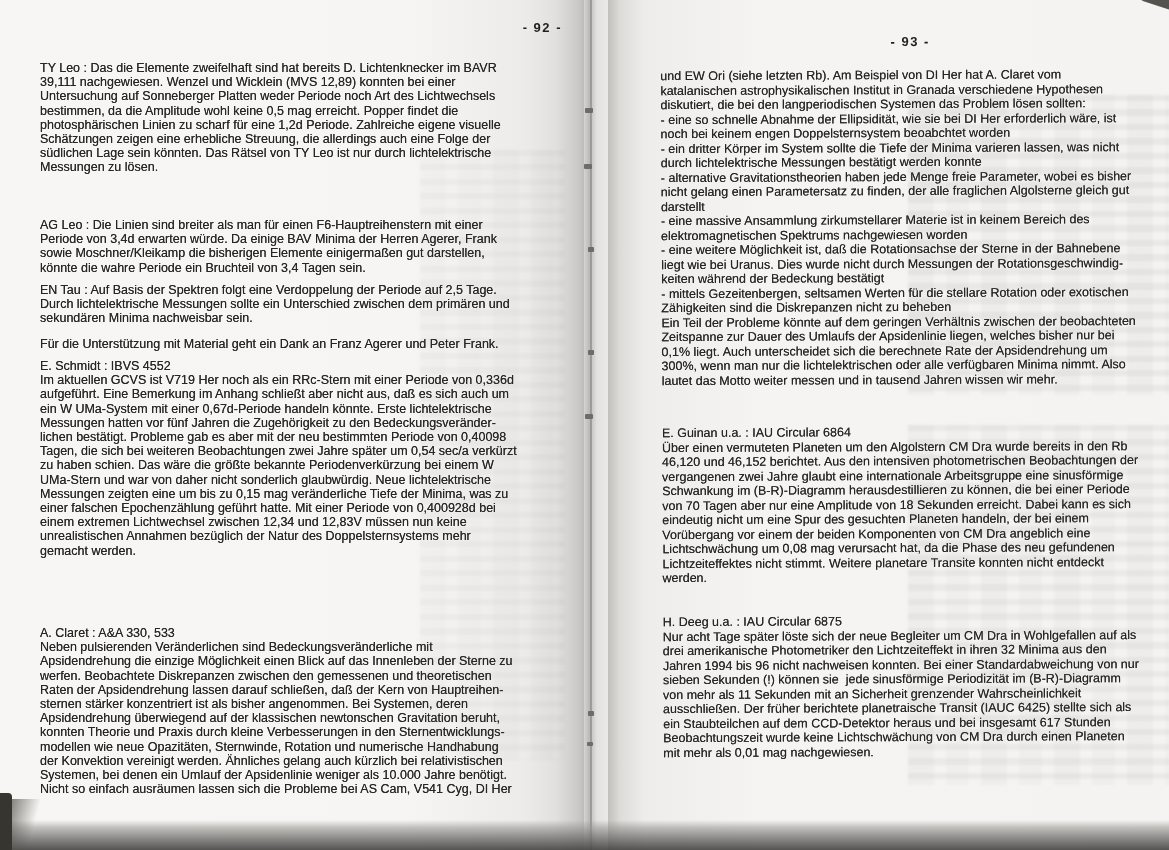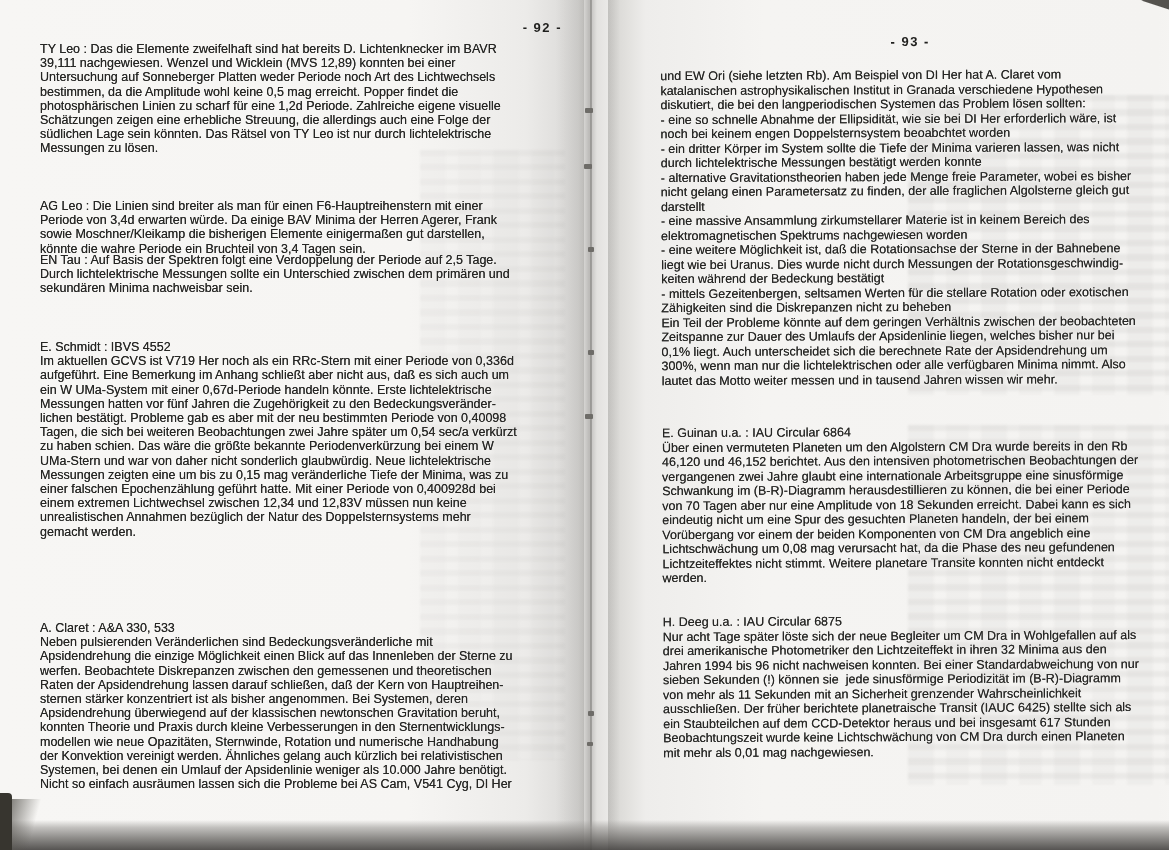--- a/index.html
+++ b/index.html
@@ -22,21 +22,21 @@
     position:absolute; text-align:center; font-weight:bold;
     font-size:13px; letter-spacing:1.5px; color:#1f1f1d;
   }
   .page-left .pageno { top:20px; left:40px; width:522px;text-align:right; }
   .page-right .pageno { top:34px; left:52px; width:500px; }
   .para {
     position:absolute; white-space:pre;
     font-size:12.5px; color:#262624;
     text-shadow:0 0 0.45px rgba(38,38,36,0.85);
   }
-  .page-left .para  { left:40px; line-height:14.2px; }
+  .page-left .para  { left:40px; line-height:14.2px;margin-top:19px; }
   .page-right .para { left:52px; line-height:14.5px; }
 
   
   .gutter {
     position:absolute; left:556px; top:0; width:64px; height:850px;
     background:linear-gradient(90deg,
       rgba(140,138,135,0) 0%, rgba(135,133,130,0.22) 42%,
       rgba(110,108,105,0.42) 52%, rgba(140,138,135,0.16) 64%,
       rgba(140,138,135,0) 100%);
     pointer-events:none;
@@ -93,38 +93,39 @@
 Untersuchung auf Sonneberger Platten weder Periode noch Art des Lichtwechsels
 bestimmen, da die Amplitude wohl keine 0,5 mag erreicht. Popper findet die
 photosphärischen Linien zu scharf für eine 1,2d Periode. Zahlreiche eigene visuelle
 Schätzungen zeigen eine erhebliche Streuung, die allerdings auch eine Folge der
 südlichen Lage sein könnten. Das Rätsel von TY Leo ist nur durch lichtelektrische
 Messungen zu lösen.</div>
     <div class="para" style="top:199px">AG Leo : Die Linien sind breiter als man für einen F6-Hauptreihenstern mit einer
 Periode von 3,4d erwarten würde. Da einige BAV Minima der Herren Agerer, Frank
 sowie Moschner/Kleikamp die bisherigen Elemente einigermaßen gut darstellen,
 könnte die wahre Periode ein Bruchteil von 3,4 Tagen sein.</div>
-    <div class="para" style="top:253px">EN Tau : Auf Basis der Spektren folgt eine Verdoppelung der Periode auf 2,5 Tage.
+    <div class="para" style="top:264px">EN Tau : Auf Basis der Spektren folgt eine Verdoppelung der Periode auf 2,5 Tage.
 Durch lichtelektrische Messungen sollte ein Unterschied zwischen dem primären und
 sekundären Minima nachweisbar sein.</div>
+    <div class="para" style="top:318px">Für die Unterstützung mit Material geht ein Dank an Franz Agerer und Peter Frank.</div>
     <div class="para" style="top:340px">E. Schmidt : IBVS 4552
 Im aktuellen GCVS ist V719 Her noch als ein RRc-Stern mit einer Periode von 0,336d
 aufgeführt. Eine Bemerkung im Anhang schließt aber nicht aus, daß es sich auch um
 ein W UMa-System mit einer 0,67d-Periode handeln könnte. Erste lichtelektrische
 Messungen hatten vor fünf Jahren die Zugehörigkeit zu den Bedeckungsveränder-
 lichen bestätigt. Probleme gab es aber mit der neu bestimmten Periode von 0,40098
 Tagen, die sich bei weiteren Beobachtungen zwei Jahre später um 0,54 sec/a verkürzt
 zu haben schien. Das wäre die größte bekannte Periodenverkürzung bei einem W
 UMa-Stern und war von daher nicht sonderlich glaubwürdig. Neue lichtelektrische
 Messungen zeigten eine um bis zu 0,15 mag veränderliche Tiefe der Minima, was zu
 einer falschen Epochenzählung geführt hatte. Mit einer Periode von 0,400928d bei
 einem extremen Lichtwechsel zwischen 12,34 und 12,83V müssen nun keine
 unrealistischen Annahmen bezüglich der Natur des Doppelsternsystems mehr
 gemacht werden.</div>
-    <div class="para" style="top:621px">A. Claret : A&amp;A 330, 533
+    <div class="para" style="top:607px">A. Claret : A&amp;A 330, 533
 Neben pulsierenden Veränderlichen sind Bedeckungsveränderliche mit
 Apsidendrehung die einzige Möglichkeit einen Blick auf das Innenleben der Sterne zu
 werfen. Beobachtete Diskrepanzen zwischen den gemessenen und theoretischen
 Raten der Apsidendrehung lassen darauf schließen, daß der Kern von Hauptreihen-
 sternen stärker konzentriert ist als bisher angenommen. Bei Systemen, deren
 Apsidendrehung überwiegend auf der klassischen newtonschen Gravitation beruht,
 konnten Theorie und Praxis durch kleine Verbesserungen in den Sternentwicklungs-
 modellen wie neue Opazitäten, Sternwinde, Rotation und numerische Handhabung
 der Konvektion vereinigt werden. Ähnliches gelang auch kürzlich bei relativistischen
 Systemen, bei denen ein Umlauf der Apsidenlinie weniger als 10.000 Jahre benötigt.

